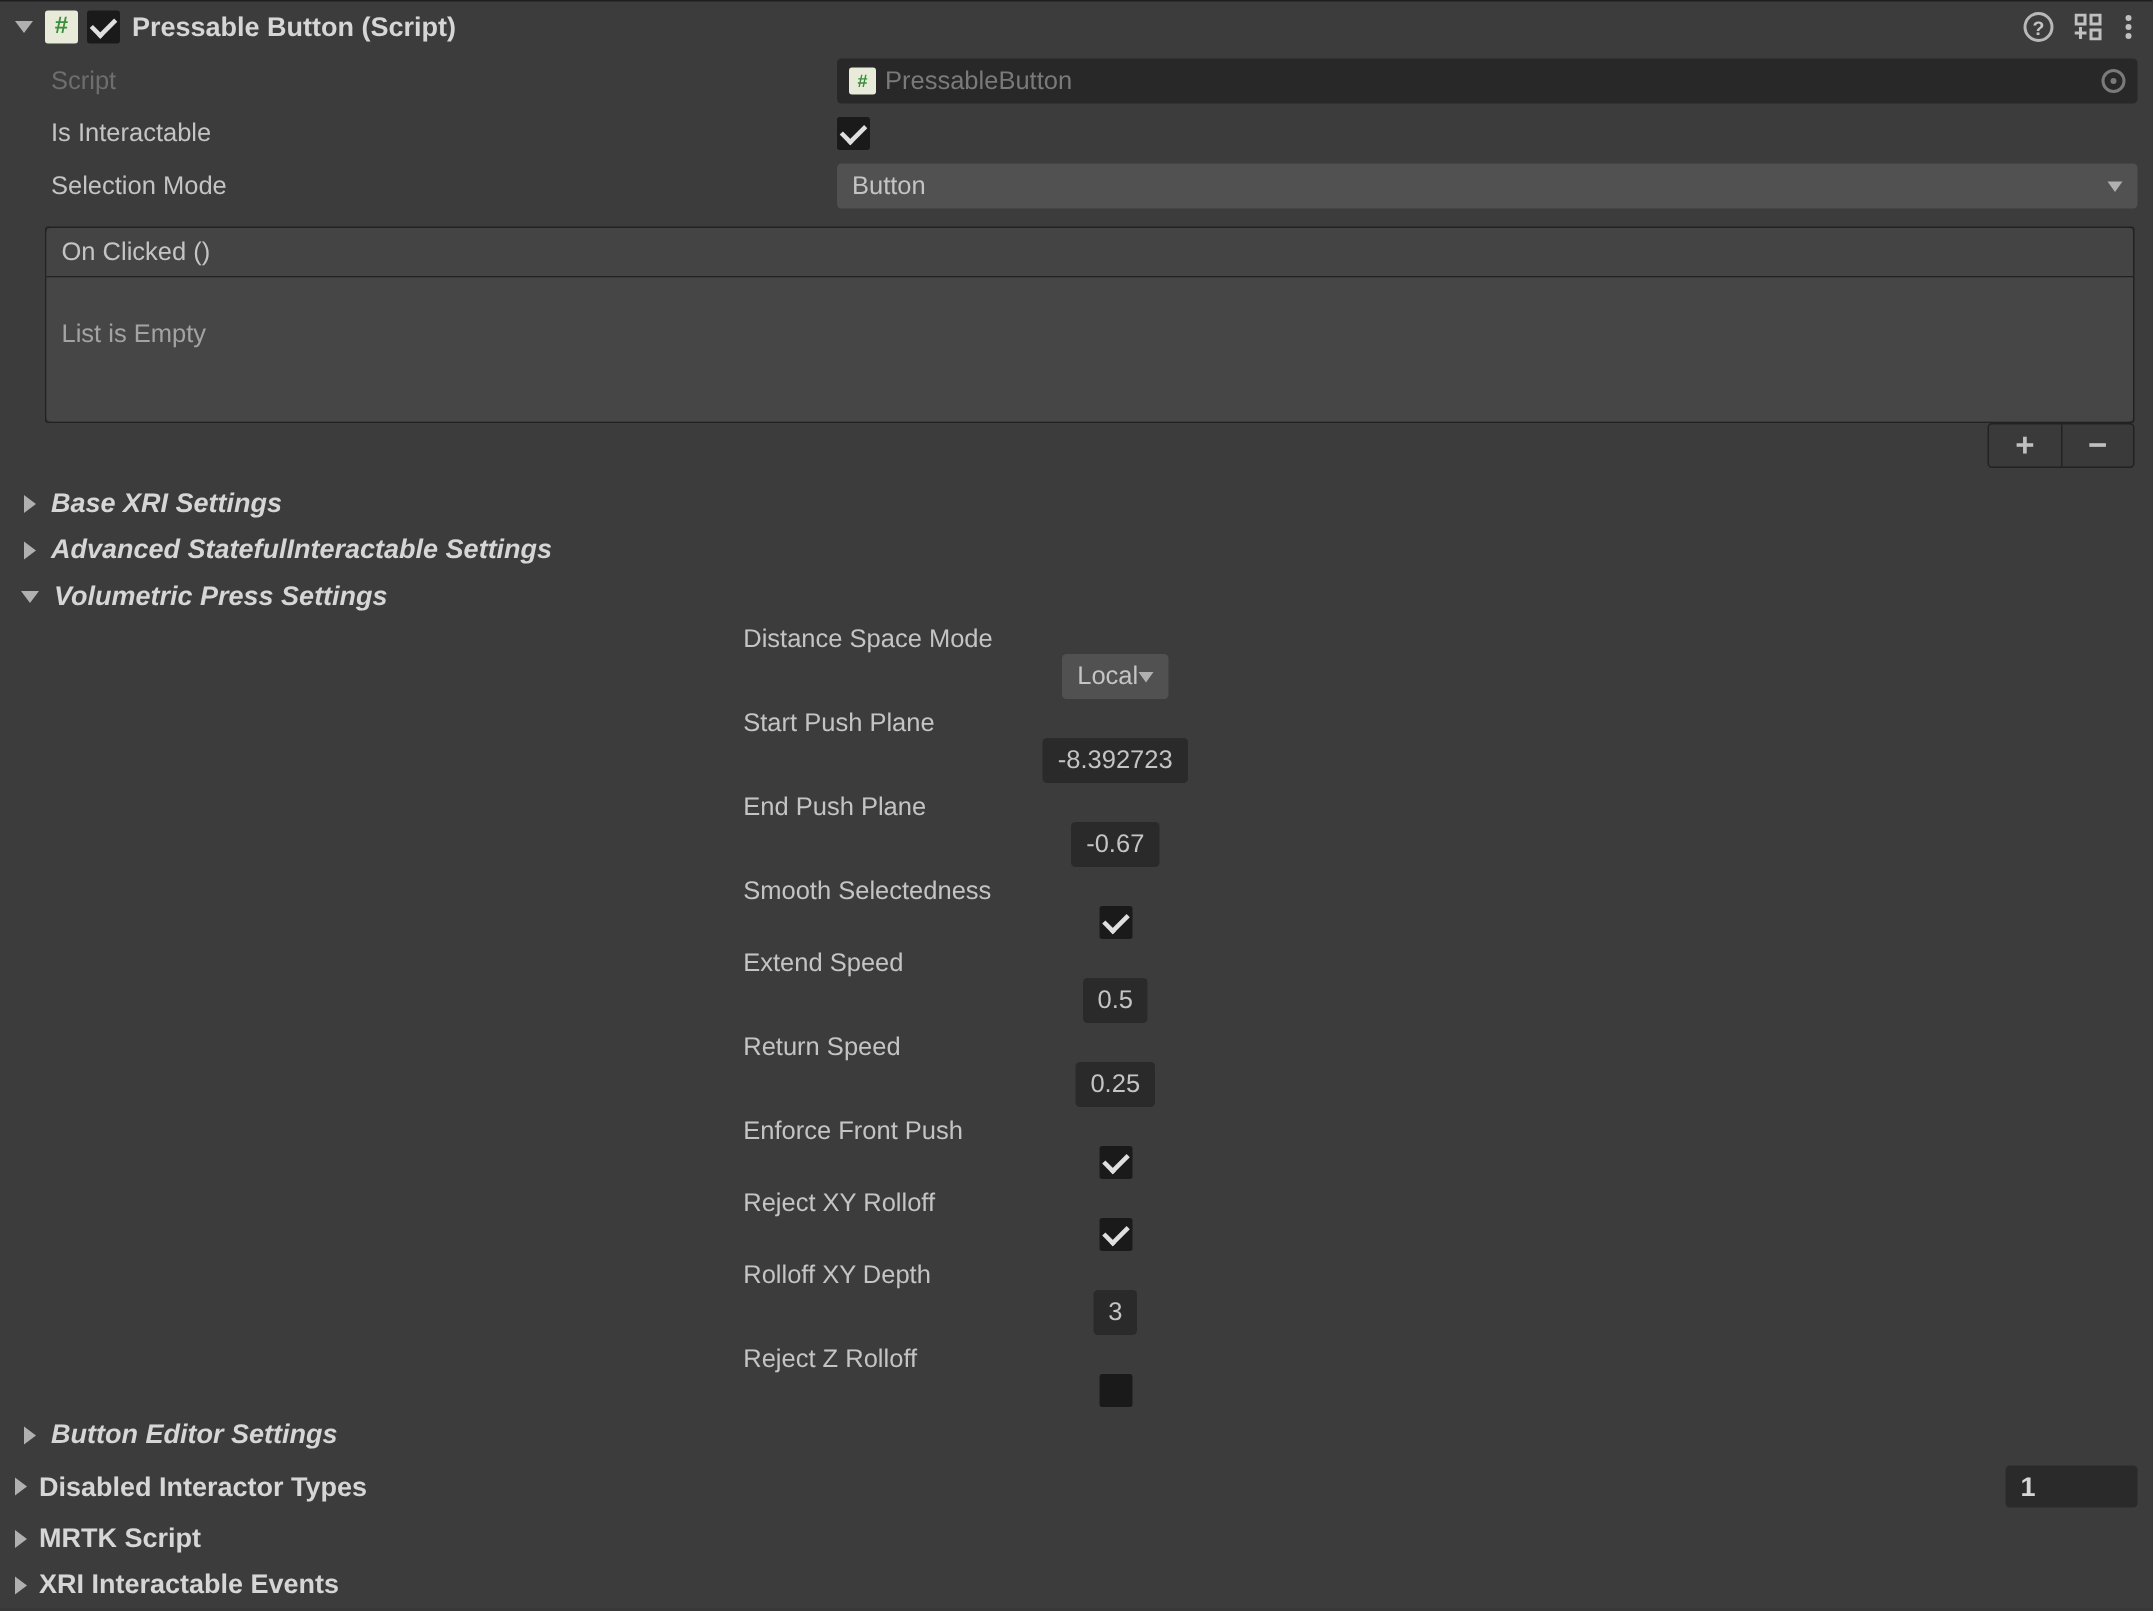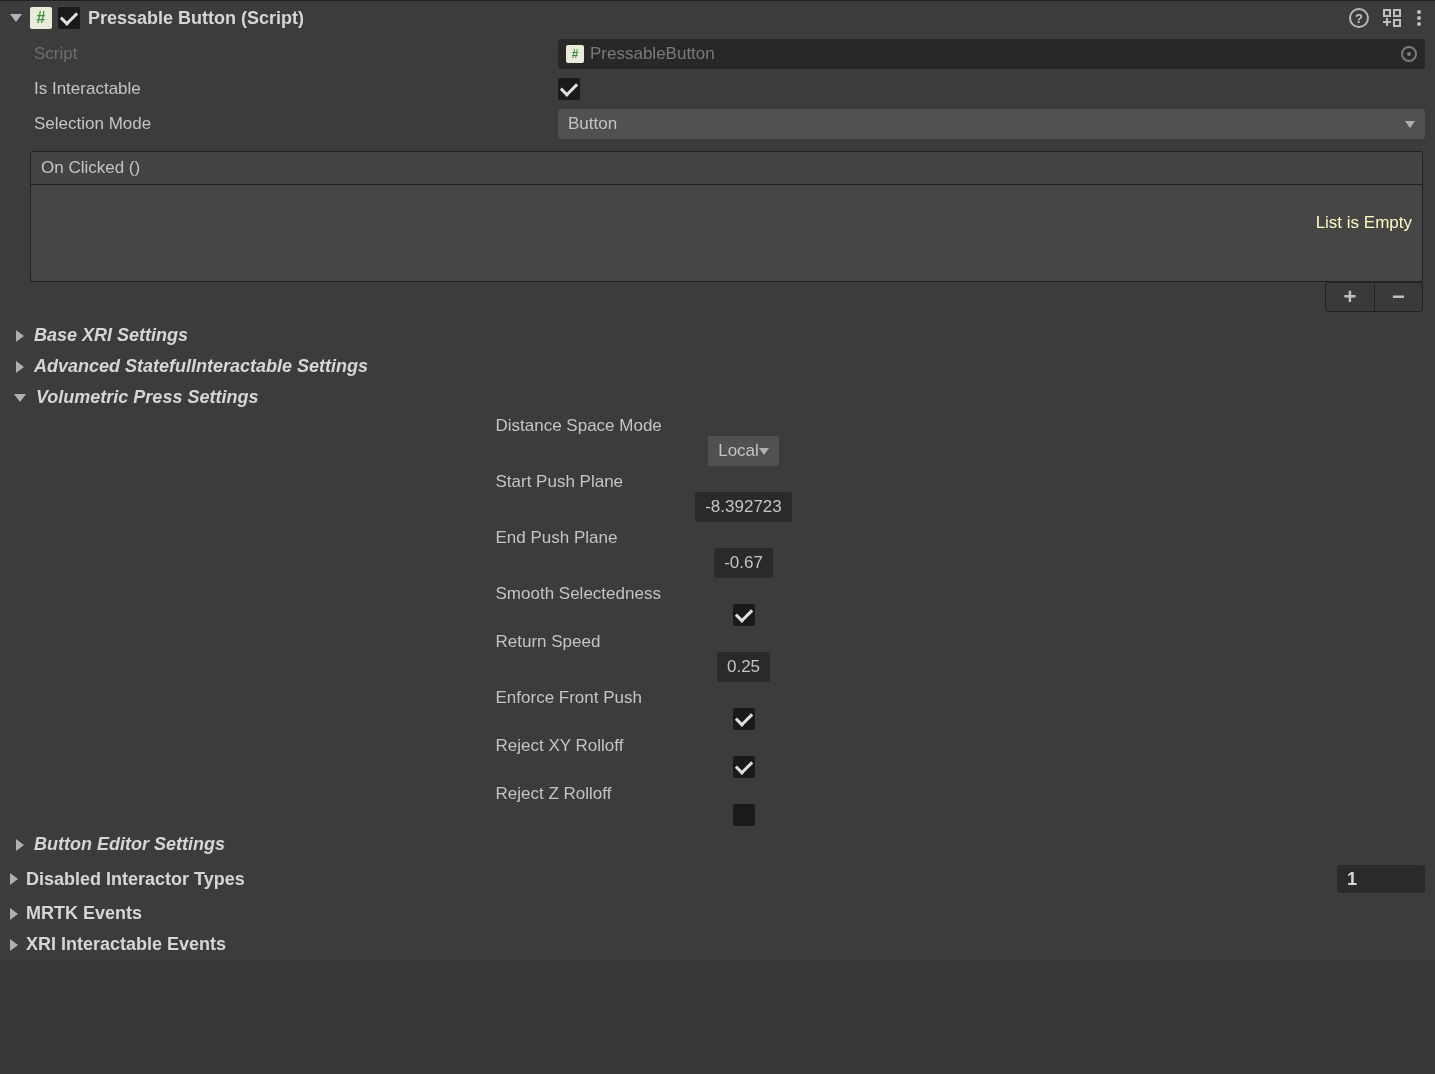--- a/index.html
+++ b/index.html
@@ -147,24 +147,23 @@
     background:#3a3a3a;
   }
   .event-header{
     background:#444;
     padding:6px 10px;
     border-bottom:1px solid #222;
     border-radius:3px 3px 0 0;
   }
   .event-body{
     padding:28px 10px 48px 10px;
-    color:#fef9c3;
+    color:#a3a3a3;
     background:#464646;
     border-radius:0 0 3px 3px;
-    text-align:right;
   }
   .event-buttons {
     display:flex;
     justify-content:flex-end;
     margin:0px 12px 8px 34px;
   }
   .pm-group {
     display:flex;
     border:1px solid #222;
     background:#3a3a3a;
@@ -312,35 +311,47 @@
         <div class="text-input">-0.67</div>
       </div>
   </div>
   <div class="sub-row">
     <div class="row-label">Smooth Selectedness</div>
     <div class="row-value">
         <div class="checkbox checked"></div>
       </div>
   </div>
   <div class="sub-row">
+    <div class="row-label">Extend Speed</div>
+    <div class="row-value">
+        <div class="text-input">0.5</div>
+      </div>
+  </div>
+  <div class="sub-row">
     <div class="row-label">Return Speed</div>
     <div class="row-value">
         <div class="text-input">0.25</div>
       </div>
   </div>
   <div class="sub-row">
     <div class="row-label">Enforce Front Push</div>
     <div class="row-value">
         <div class="checkbox checked"></div>
       </div>
   </div>
   <div class="sub-row">
     <div class="row-label">Reject XY Rolloff</div>
     <div class="row-value">
         <div class="checkbox checked"></div>
+      </div>
+  </div>
+  <div class="sub-row">
+    <div class="row-label">Rolloff XY Depth</div>
+    <div class="row-value">
+        <div class="text-input">3</div>
       </div>
   </div>
   <div class="sub-row">
     <div class="row-label">Reject Z Rolloff</div>
     <div class="row-value">
         <div class="checkbox"></div>
       </div>
   </div>
 
   <div class="section-header">
@@ -348,19 +359,19 @@
     <span>Button Editor Settings</span>
   </div>
 
   <div class="root-section">
     <div class="foldout-arrow right"></div>
     <span>Disabled Interactor Types</span>
     <div class="count-input">1</div>
   </div>
   <div class="root-section">
     <div class="foldout-arrow right"></div>
-    <span>MRTK Events</span>
+    <span>MRTK Script</span>
   </div>
   <div class="root-section">
     <div class="foldout-arrow right"></div>
     <span>XRI Interactable Events</span>
   </div>
 </div>
 
 </body></html>

